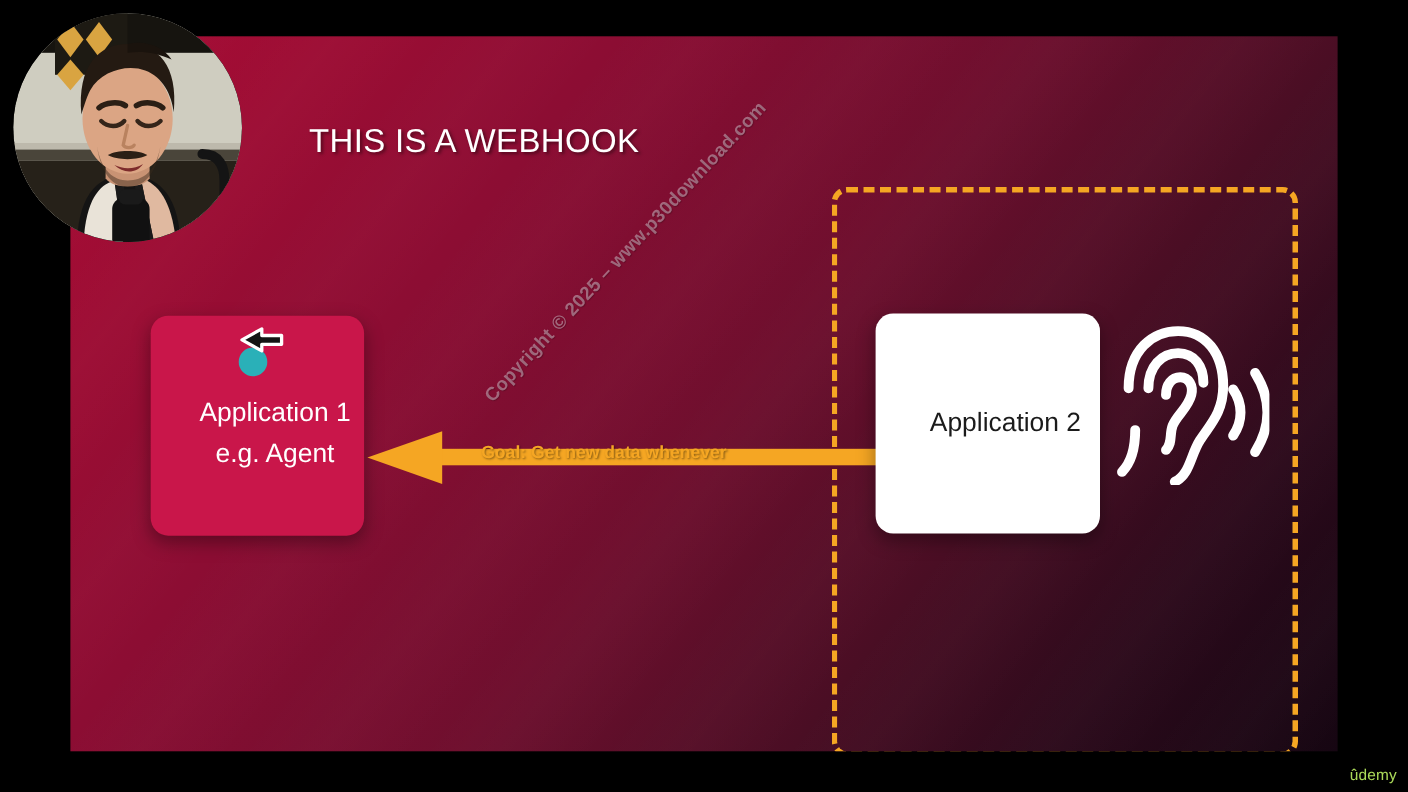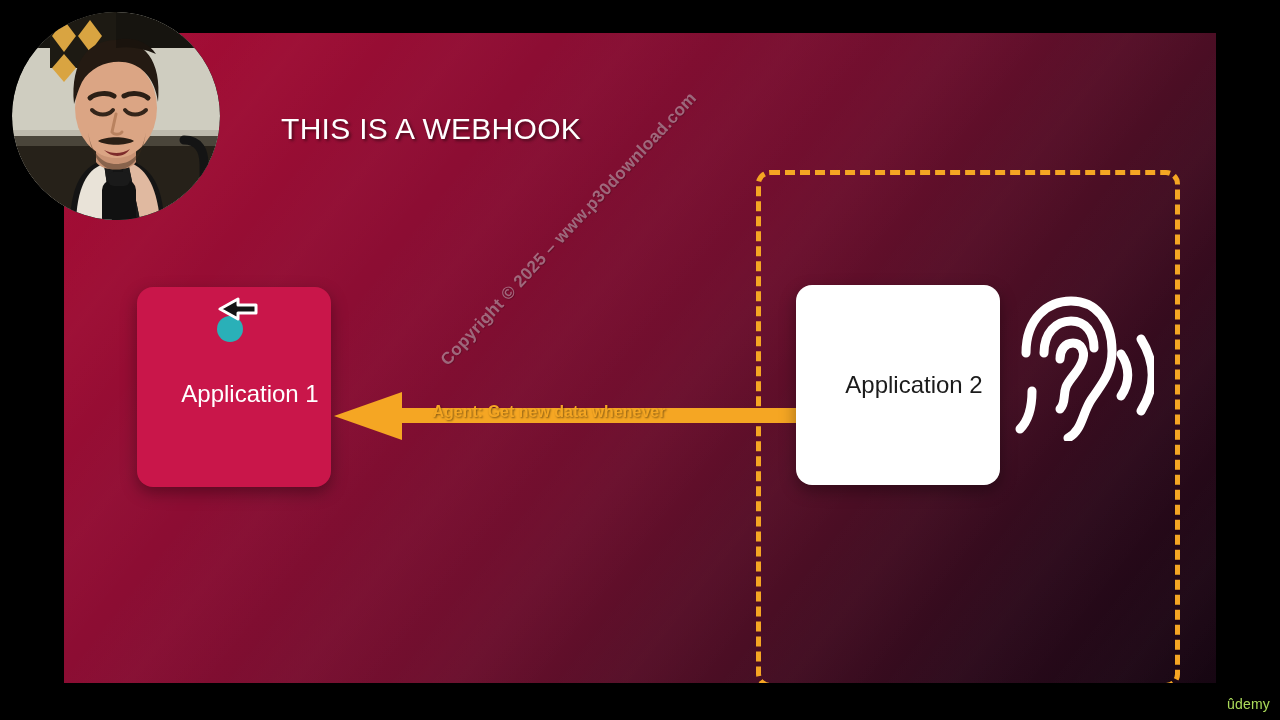--- a/index.html
+++ b/index.html
@@ -183,34 +183,35 @@
 
   <div id="slide">
     <div id="slide-sheen"></div>
 
     <div id="title">THIS IS A WEBHOOK</div>
 
     <div id="dashed-region"></div>
 
     <div id="app1-box" class="app-box">
       <span id="app1-line1" class="app-line">Application 1</span>
+      <span class="app-line">e.g. Agent</span>
     </div>
 
     <svg id="cursor" viewBox="0 0 60 50">
       <circle cx="22" cy="33" r="13" fill="#2ab0b8"></circle>
       <path d="M12 13 L30 3 L30 9 L48 9 L48 17 L30 17 L30 23 Z" fill="#141414" stroke="#ffffff" stroke-width="3" stroke-linejoin="round"></path>
     </svg>
 
     <svg id="arrow" viewBox="0 0 468 62">
       <rect x="66" y="23" width="402" height="15" fill="#f5a623"></rect>
       <path d="M2 31 L70 7 L70 55 Z" fill="#f5a623"></path>
     </svg>
 
     <div id="arrow-label">
-      <div>Agent: Get new data whenever</div>
+      <div>Goal: Get new data whenever</div>
     </div>
 
     <div id="app2-box" class="app-box">
       <span class="app-line">Application 2</span>
     </div>
 
     <svg id="ear-icon" viewBox="0 0 146 150">
       <g fill="none" stroke="#ffffff" stroke-width="9" stroke-linecap="round" stroke-linejoin="round">
         <path d="M18 62 C18 27 40 10 63 10 C88 10 104 30 104 60
                  C104 84 92 95 83 109 C74 123 74 140 60 147"></path>

